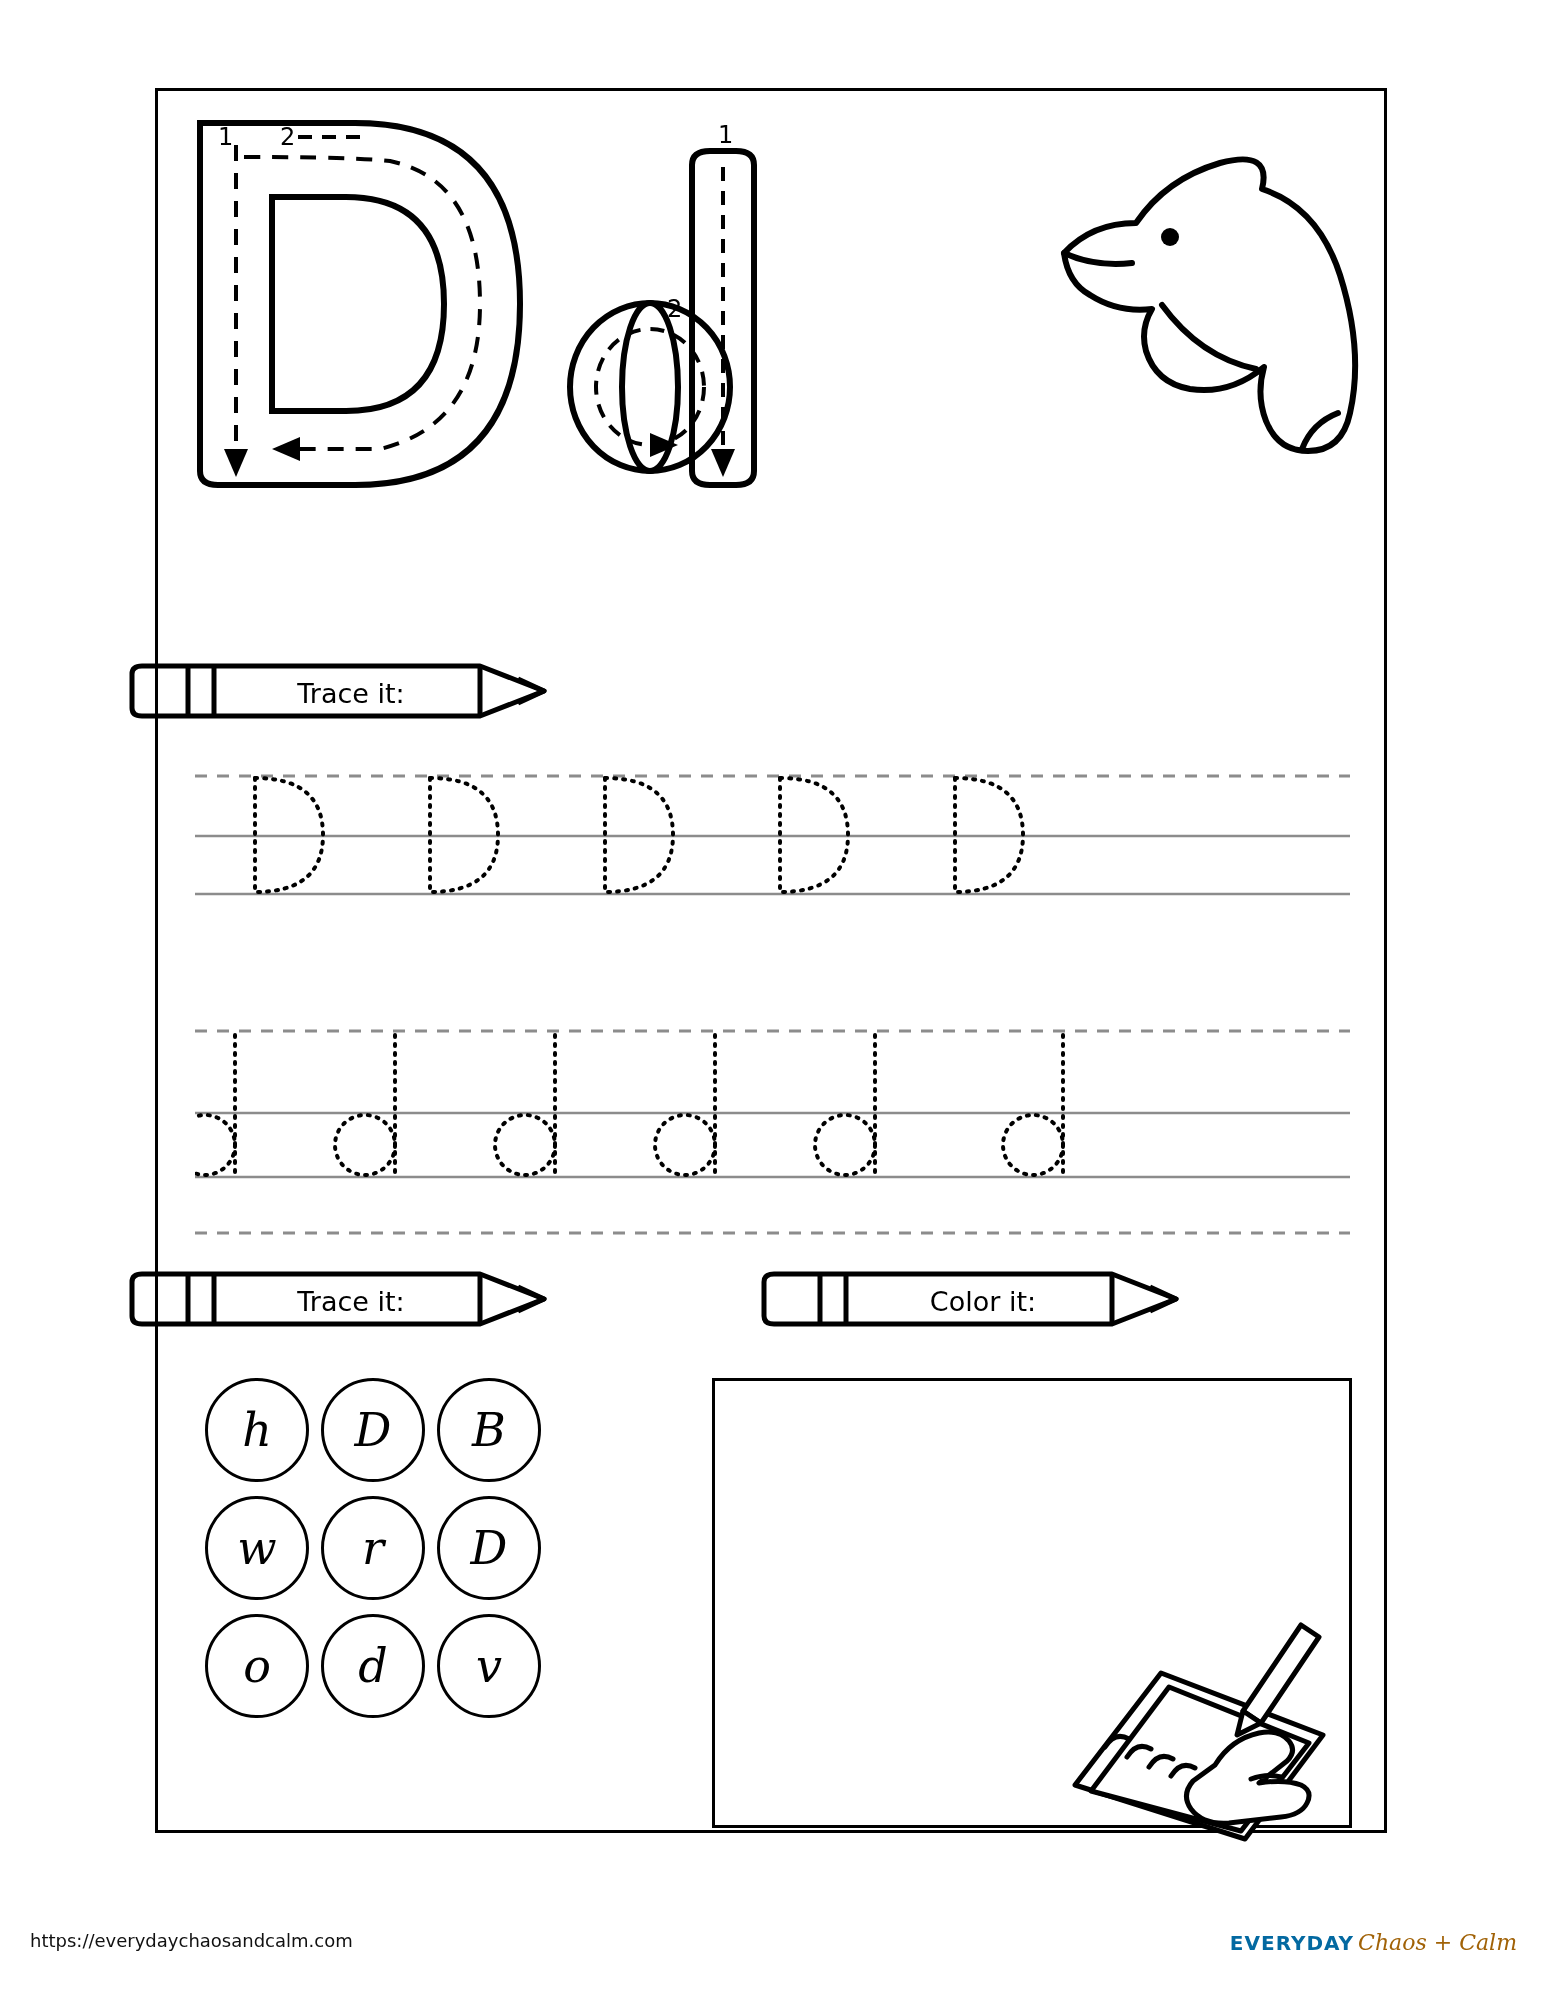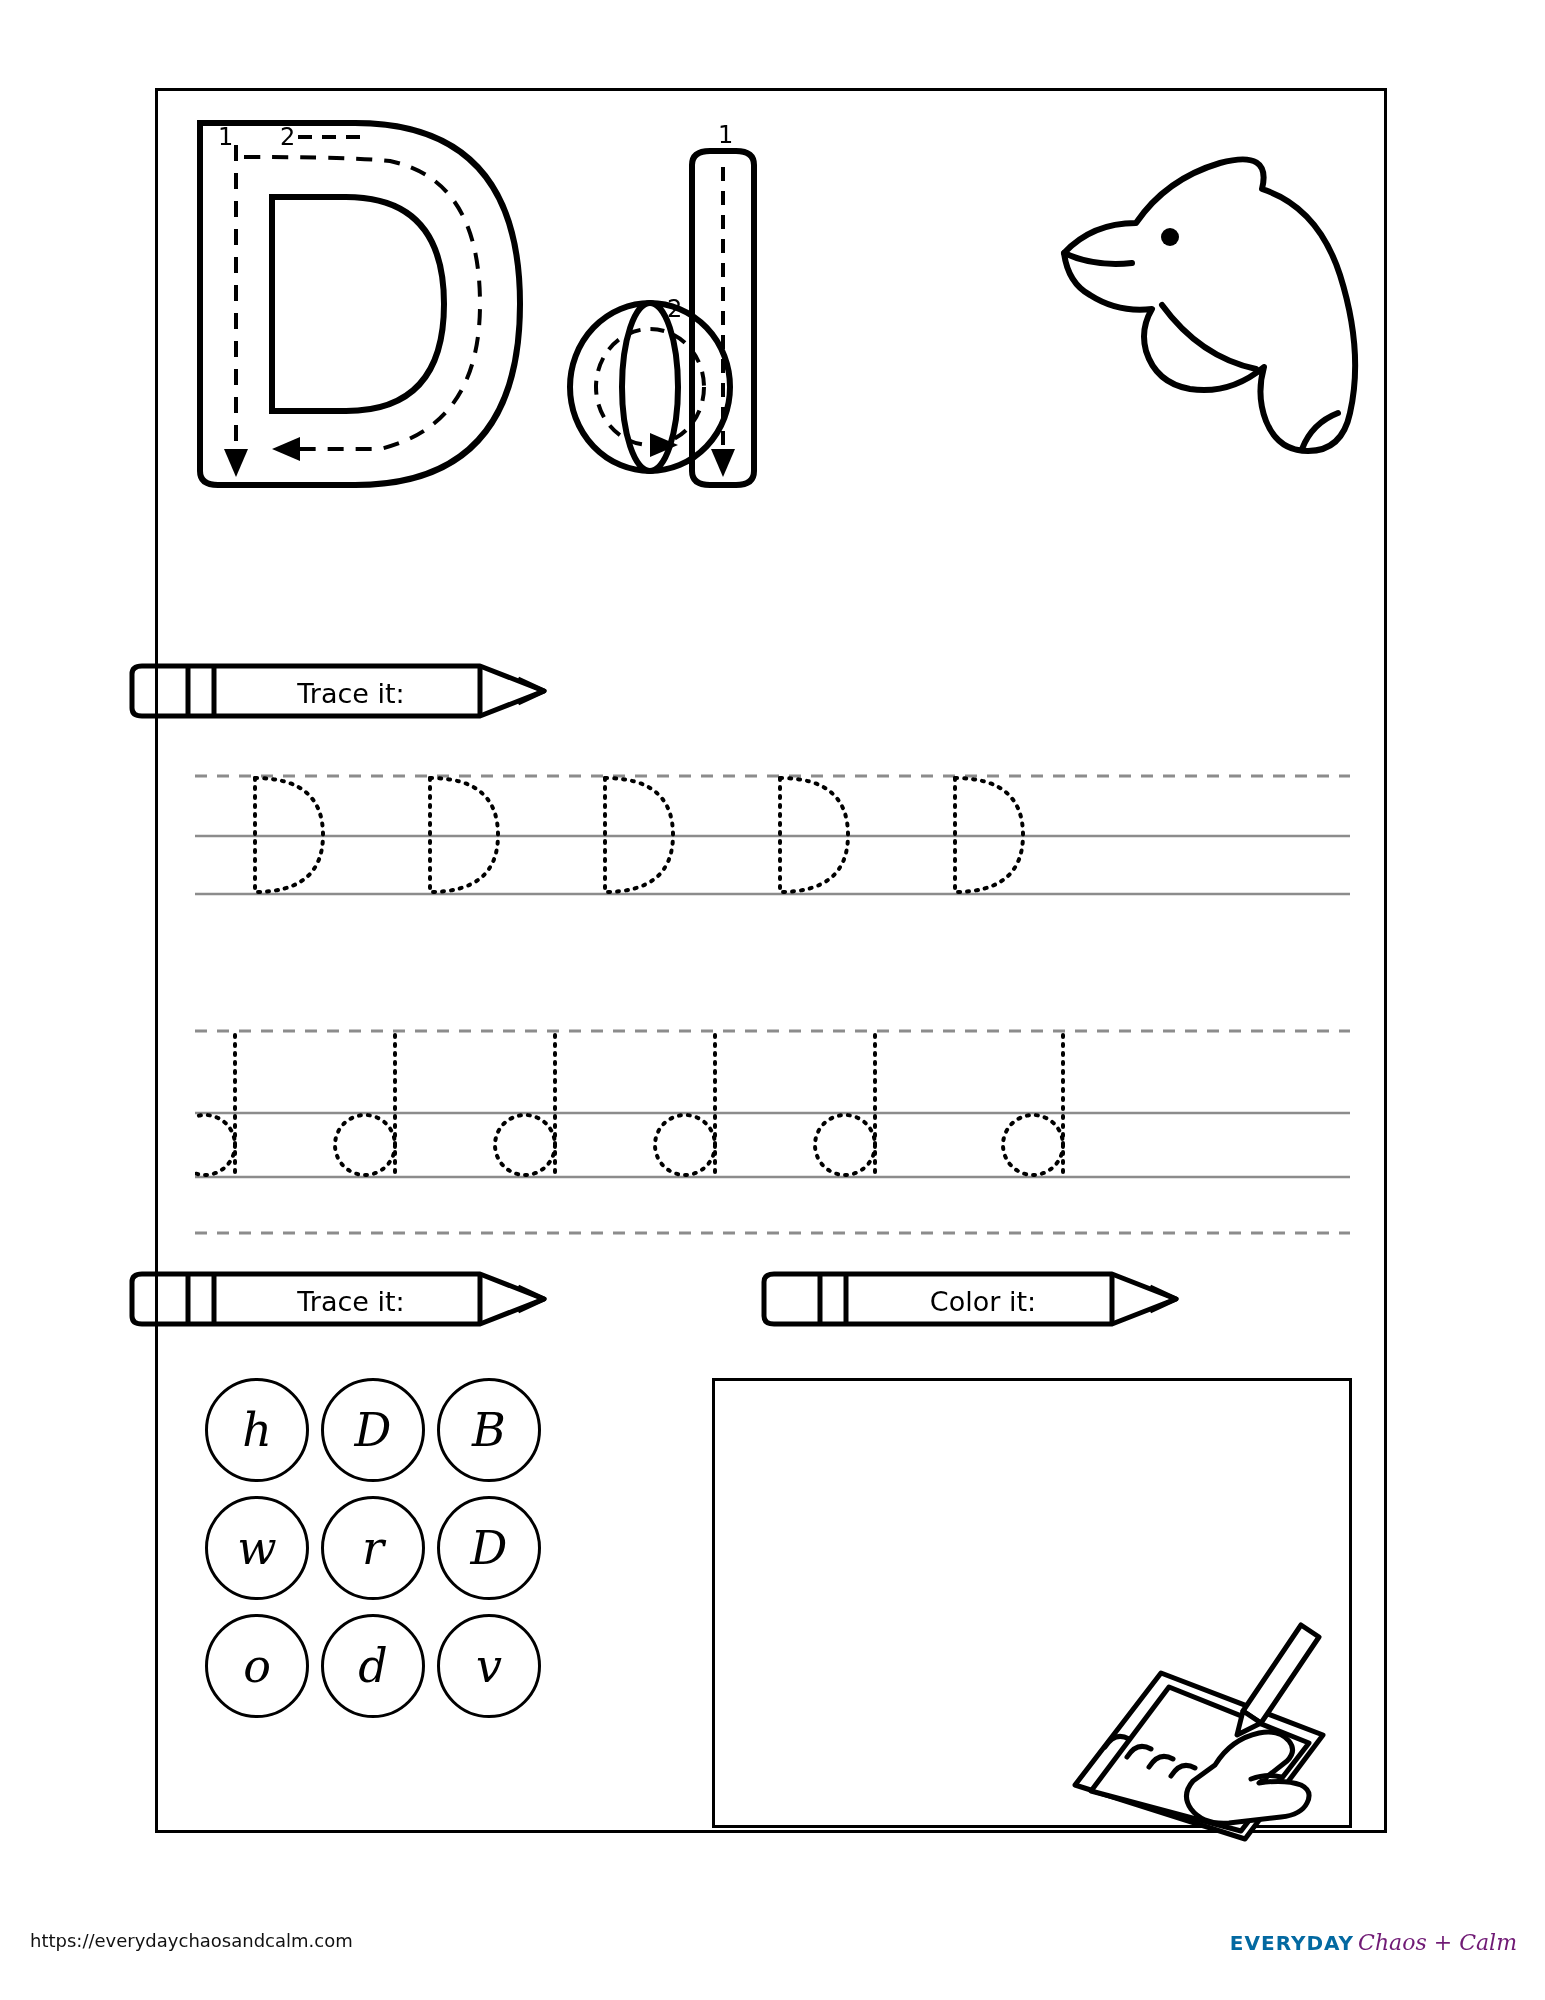--- a/index.html
+++ b/index.html
@@ -150,21 +150,21 @@
     font-family: "DejaVu Sans", sans-serif;
     font-weight: bold;
     font-size: 20px;
     letter-spacing: 1px;
     color: #0369a1;
   }
   .footer-brand .b2 {
     font-family: "DejaVu Serif", serif;
     font-style: italic;
     font-size: 22px;
-    color: #701a75;
+    color: #a16207;
     margin-left: 4px;
   }
 </style>
 </head>
 <body>
 
 <div class="page-border"></div>
 
 <div class="letter-row">
 

